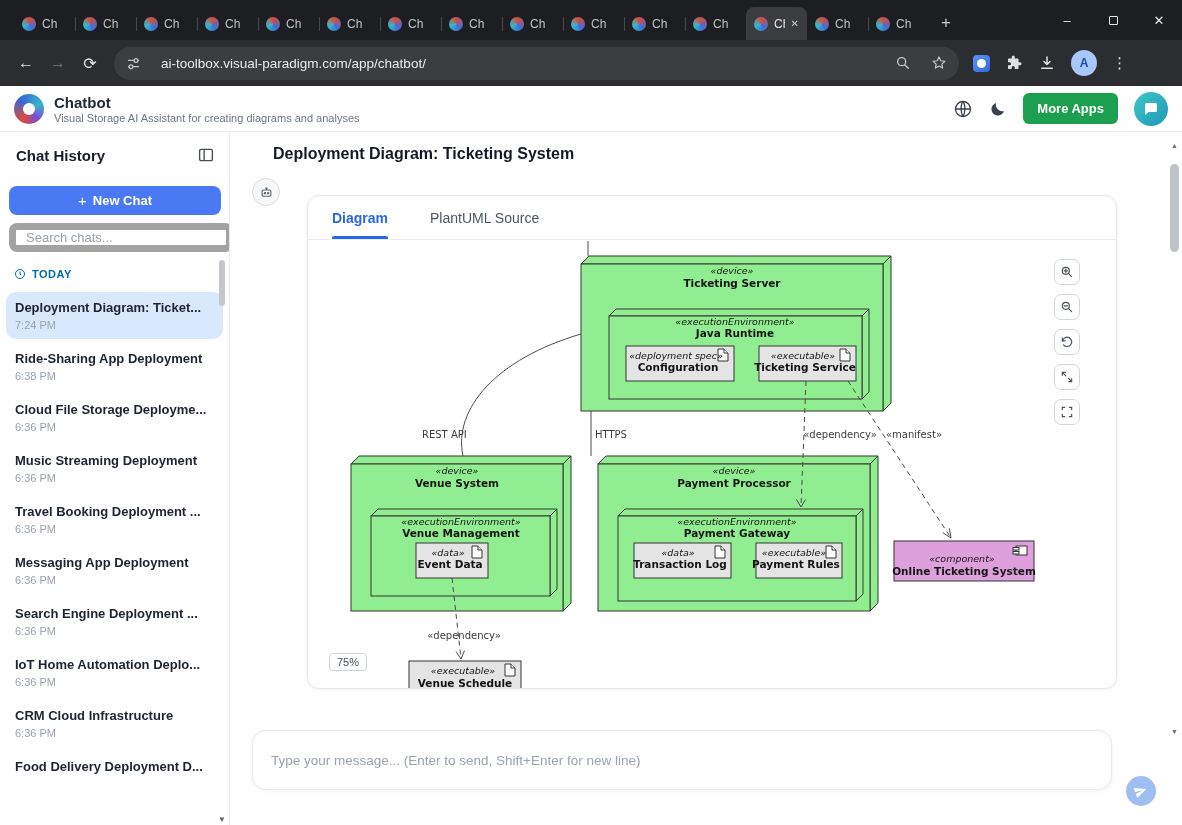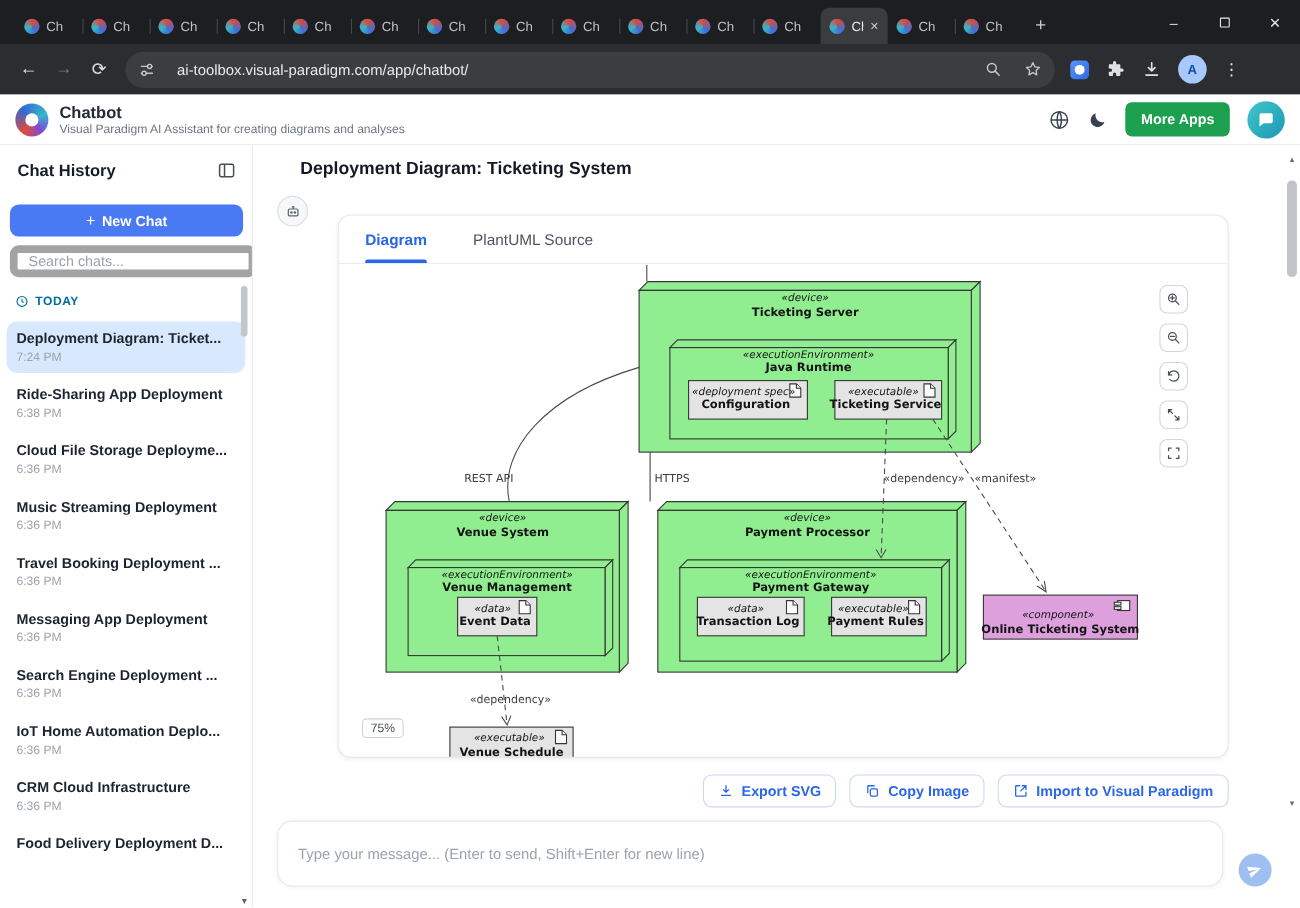--- a/index.html
+++ b/index.html
@@ -106,21 +106,21 @@
   .diagram-svg { position:absolute; left:13px; top:1px; }
   .zoomctl { position:absolute; right:36px; top:19px; display:flex; flex-direction:column; gap:9px; }
   .zbtn { width:26px; height:26px; border:1px solid #d2d6dc; border-radius:7px; background:#fff;
           color:#4a515b; display:flex; align-items:center; justify-content:center; padding:0; }
   .zoom-badge { position:absolute; left:21px; bottom:17px; border:1px solid #d0d4da; background:#fff;
                 border-radius:4px; padding:2px 7px; font-size:11px; color:#4a5160; }
   .actions { position:absolute; top:572px; right:65px; display:flex; gap:12px; }
   .act-btn { display:flex; align-items:center; gap:7px; padding:0 13px; height:30px;
              border:1px solid #ccd8f0; border-radius:8px; background:#fff; color:#2a66e8;
              font-size:13px; font-weight:600; font-family:inherit; }
-  .composer { position:absolute; left:22px; top:614px; width:860px; height:60px;
+  .composer { position:absolute; left:22px; top:598px; width:860px; height:60px;
               border:1px solid #e7e9ee; border-radius:14px; background:#fff;
               box-shadow:0 1px 4px rgba(20,30,50,.05); }
   .composer input { width:100%; height:100%; border:none; outline:none; background:transparent;
               border-radius:14px; padding:0 18px; font-size:13.5px; color:#333; font-family:inherit; }
   .composer input::placeholder { color:#9aa3ae; }
   .send-btn { position:absolute; left:896px; top:644px; width:30px; height:30px; border-radius:50%;
               background:#9fbef1; border:none; display:flex; align-items:center; justify-content:center; }
   .vscroll { position:absolute; right:0; top:6px; width:15px; height:600px; }
   .vs-arrow { position:absolute; left:0; width:15px; height:14px; display:flex; align-items:center;
               justify-content:center; font-size:7px; color:#6b6f75; }
@@ -253,21 +253,21 @@
       </span>
       <span class="avatar">A</span>
       <span class="menu-dots">⋮</span>
     </div>
   </div>
 
   <div class="app-header">
     <div class="logo"></div>
     <div class="app-titles">
       <div class="app-title">Chatbot</div>
-      <div class="app-sub">Visual Paradigm AI Assistant for creating diagrams and analyses</div>
+      <div class="app-sub">Visual Storage AI Assistant for creating diagrams and analyses</div>
     </div>
     <div class="header-right">
       <span class="hicon">
         <svg width="20" height="20" viewBox="0 0 24 24" fill="none" stroke="currentColor" stroke-width="1.6">
             <circle cx="12" cy="12" r="9"></circle>
             <path d="M3 12h18M12 3c3 3.5 3 14 0 18M12 3c-3 3.5-3 14 0 18"></path>
           </svg>
       </span>
       <span class="hicon">
         <svg width="18" height="18" viewBox="0 0 24 24" fill="currentColor">
@@ -515,41 +515,20 @@
           <button class="zbtn">
             <svg width="14" height="14" viewBox="0 0 24 24" fill="none" stroke="currentColor" stroke-width="2" stroke-linecap="round">
                 <path d="M8 4H4v4M16 4h4v4M8 20H4v-4M16 20h4v-4"></path>
               </svg>
           </button>
         </div>
         <div class="zoom-badge">75%</div>
       </div>
     </div>
 
-    <div class="actions">
-      <button class="act-btn">
-        <svg width="14" height="14" viewBox="0 0 24 24" fill="none" stroke="currentColor" stroke-width="2" stroke-linecap="round">
-            <path d="M12 4v10m0 0l-4-4m4 4l4-4M5 19h14"></path>
-          </svg>
-        <span>Export SVG</span>
-      </button>
-      <button class="act-btn">
-        <svg width="14" height="14" viewBox="0 0 24 24" fill="none" stroke="currentColor" stroke-width="2" stroke-linecap="round">
-            <rect x="9" y="9" width="11" height="11" rx="2"></rect>
-            <path d="M5 15V5a1 1 0 0 1 1-1h9"></path>
-          </svg>
-        <span>Copy Image</span>
-      </button>
-      <button class="act-btn">
-        <svg width="14" height="14" viewBox="0 0 24 24" fill="none" stroke="currentColor" stroke-width="2" stroke-linecap="round">
-            <path d="M14 4h6v6M20 4l-8 8M20 14v5a1 1 0 0 1-1 1H5a1 1 0 0 1-1-1V5a1 1 0 0 1 1-1h5"></path>
-          </svg>
-        <span>Import to Visual Paradigm</span>
-      </button>
-    </div>
 
     <div class="composer">
       <input placeholder="Type your message... (Enter to send, Shift+Enter for new line)" style="">
     </div>
     <button class="send-btn">
       <svg width="14" height="14" viewBox="0 0 24 24" fill="#fff" transform="rotate(-20)">
           <path d="M2 21l20-9L2 3v7l14 2-14 2z"></path>
         </svg>
     </button>
 

